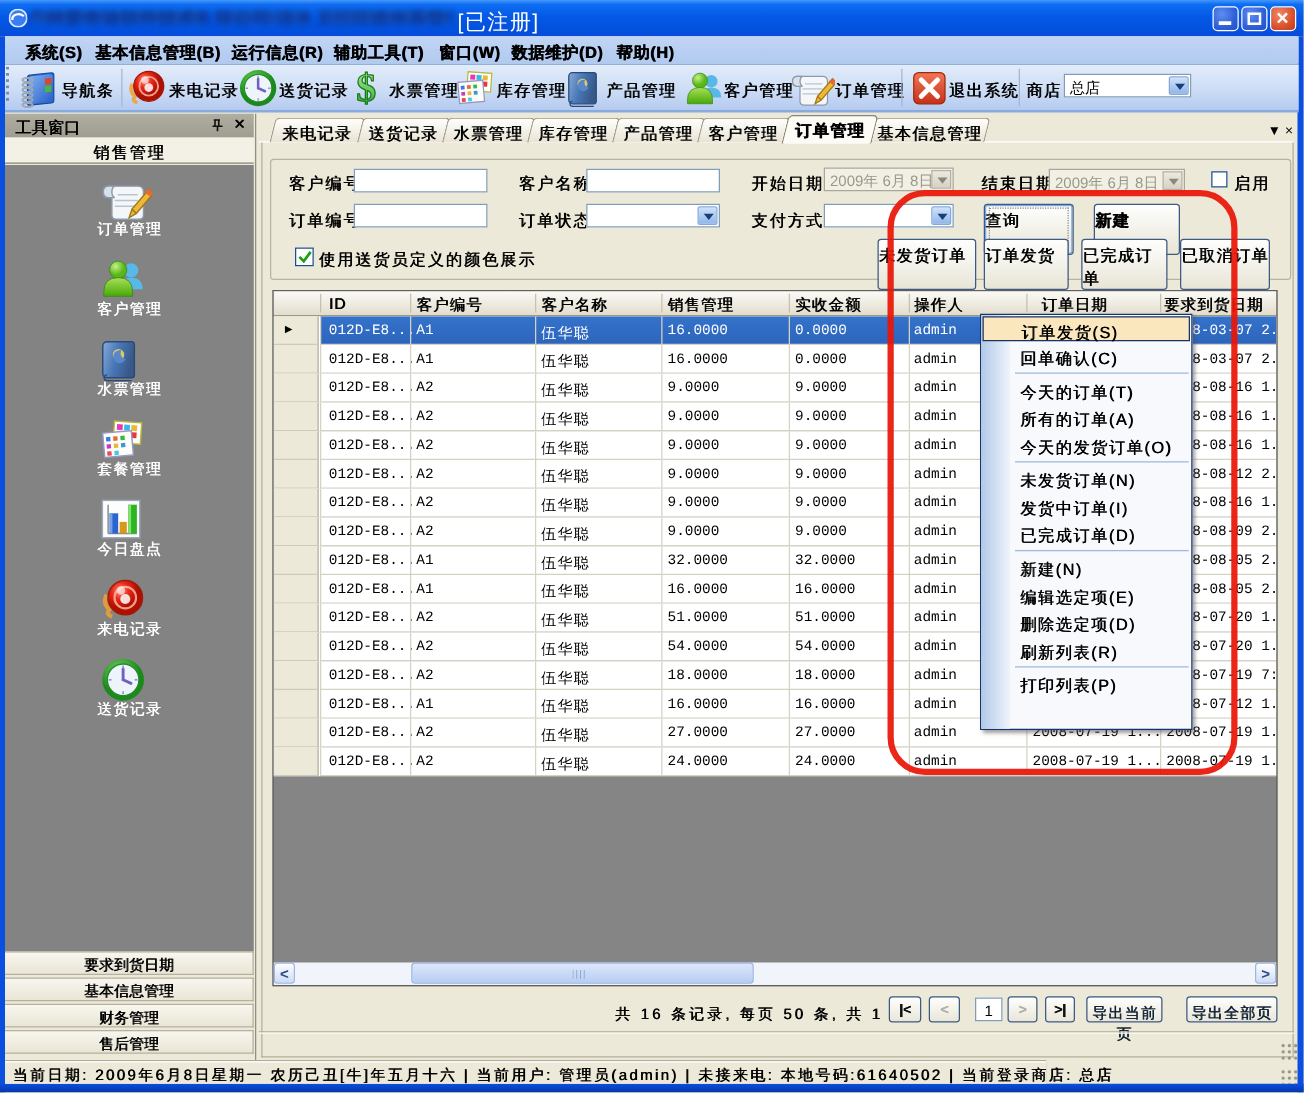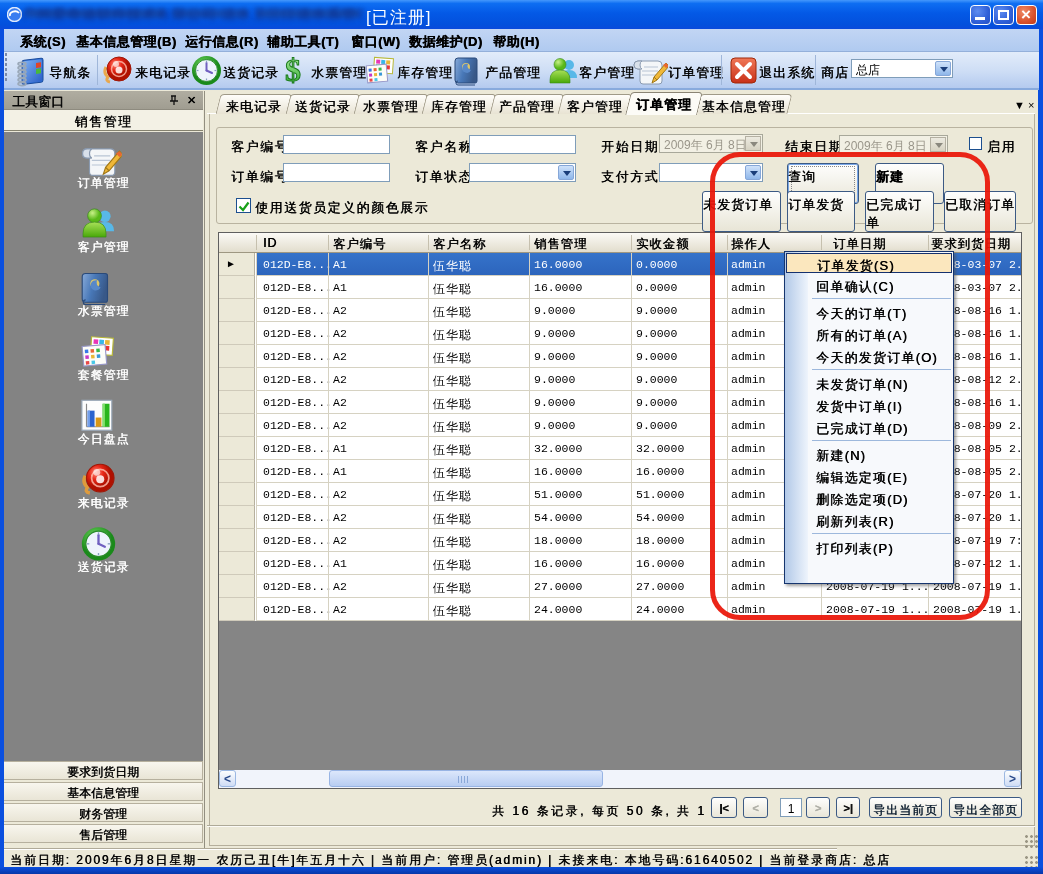--- a/index.html
+++ b/index.html
@@ -837,21 +837,21 @@
       <div class="sbtn" id="sbr" style="right:0">&gt;</div>
       <div id="sthumb"></div>
     </div>
 </div>
 <div id="pgtext" class="abs">共 16 条记录, 每页 50 条, 共 1 页</div>
 <div class="pbtn" style="left:711px;width:26px;color:#111;font-size:11px;font-weight:bold;">|&lt;</div>
 <div class="pbtn" style="left:743px;width:25px;color:#b0b0a8;font-size:11px;font-weight:bold;">&lt;</div>
 <div class="pbtn" style="left:806px;width:24px;color:#b0b0a8;font-size:11px;font-weight:bold;">&gt;</div>
 <div class="pbtn" style="left:836px;width:24px;color:#111;font-size:11px;font-weight:bold;">&gt;|</div>
 <div id="pgnum" class="abs">1</div>
-<div class="pbtn" style="left:869px;width:73px;letter-spacing:1px;">导出当前页</div>
+<div class="pbtn" style="left:869px;width:61px;letter-spacing:1px;">导出当前页</div>
 <div class="pbtn" style="left:949px;width:73px;letter-spacing:1px;">导出全部页</div>
 <div class="abs" style="left:207px;top:825px;width:828px;height:2px;border-top:1px solid #aeaa98;border-bottom:1px solid #fbfaf6;"></div>
 <div id="rgrip" class="abs"></div>
 <div class="abs" style="left:1024px;top:855px;width:14px;height:12px;background-image:radial-gradient(circle,#9a9684 1.3px,transparent 1.5px);background-size:5px 5px;z-index:5"></div>
 <div id="status" class="abs">当前日期: 2009年6月8日星期一  农历己丑[牛]年五月十六  |  当前用户: 管理员(admin)  |  未接来电: 本地号码:61640502  |  当前登录商店: 总店</div>
 <div id="cmenu" class="abs">
     <div id="cstrip"></div>
 <div id="mhl">
       <span>订单发货(S)</span>
     </div>

